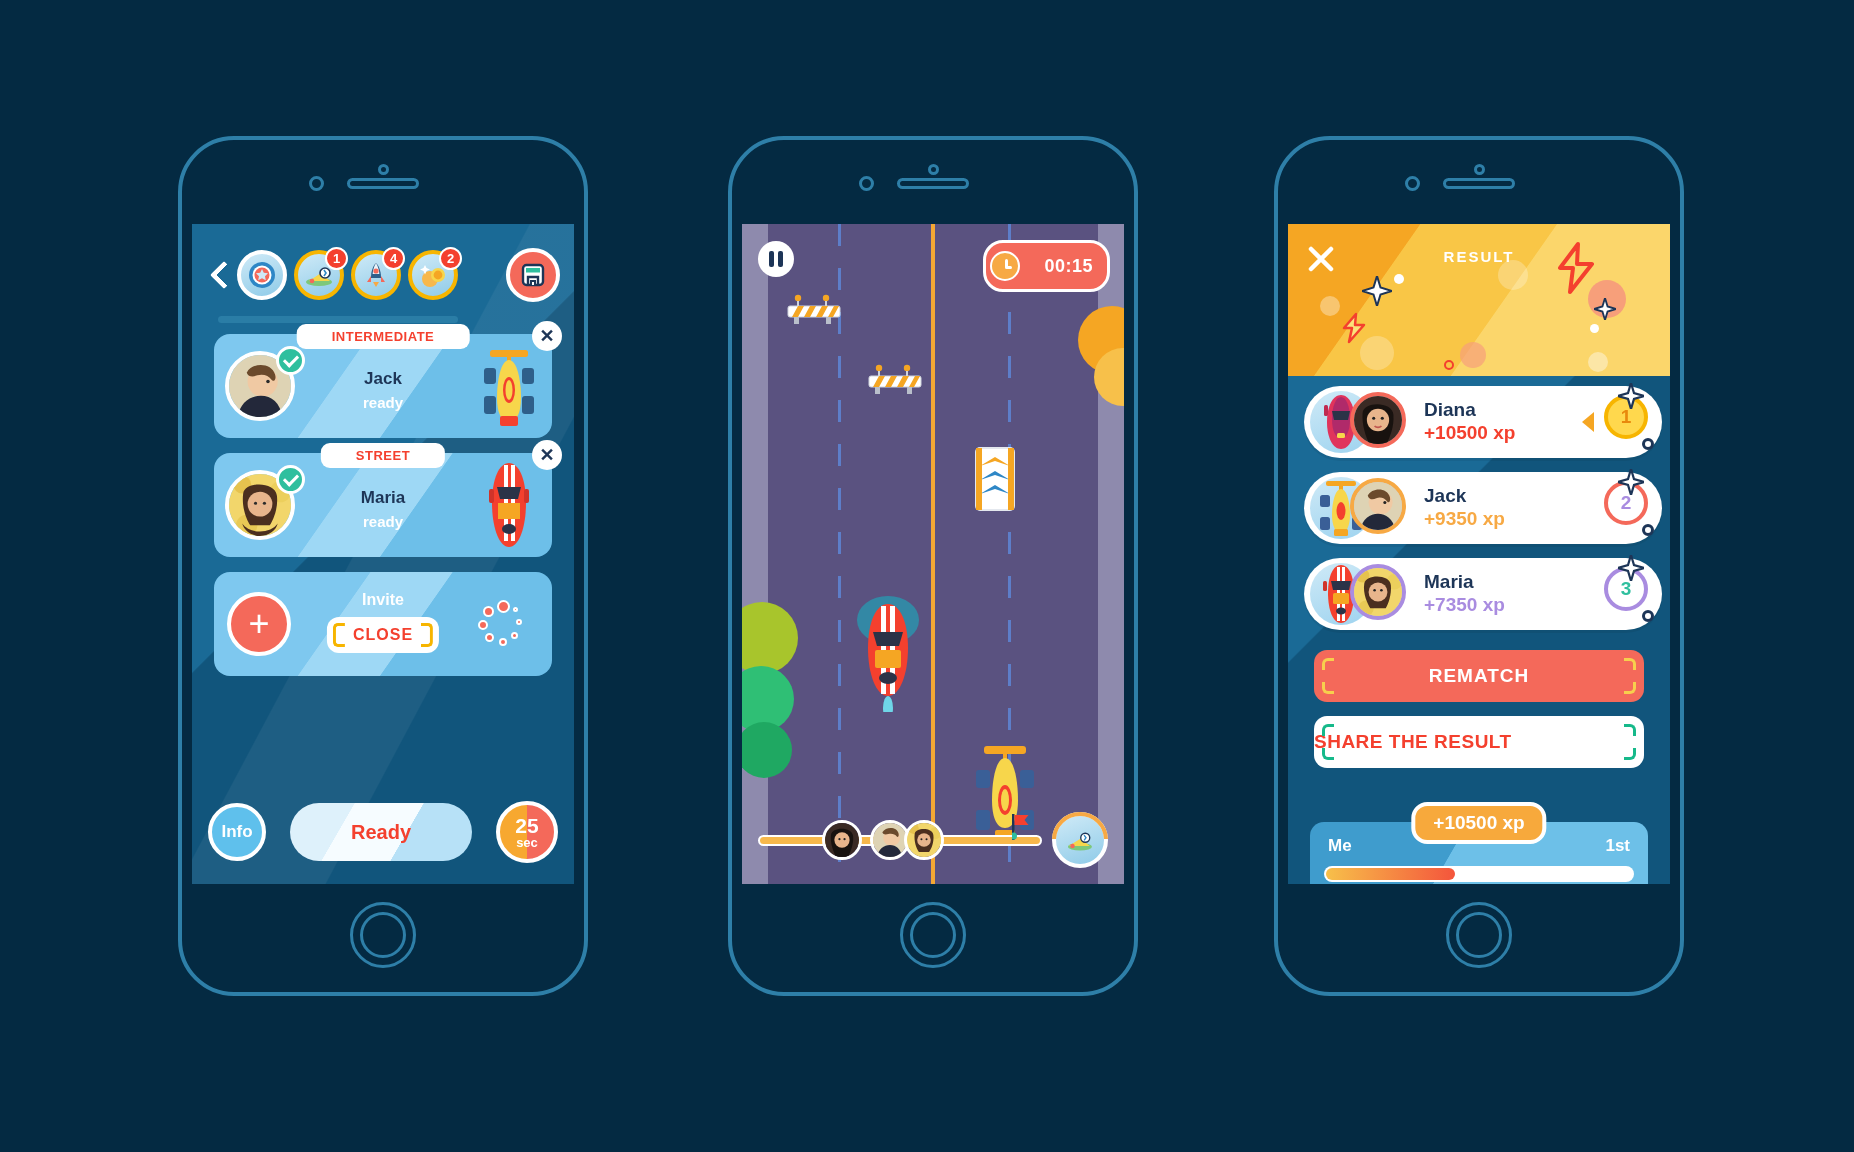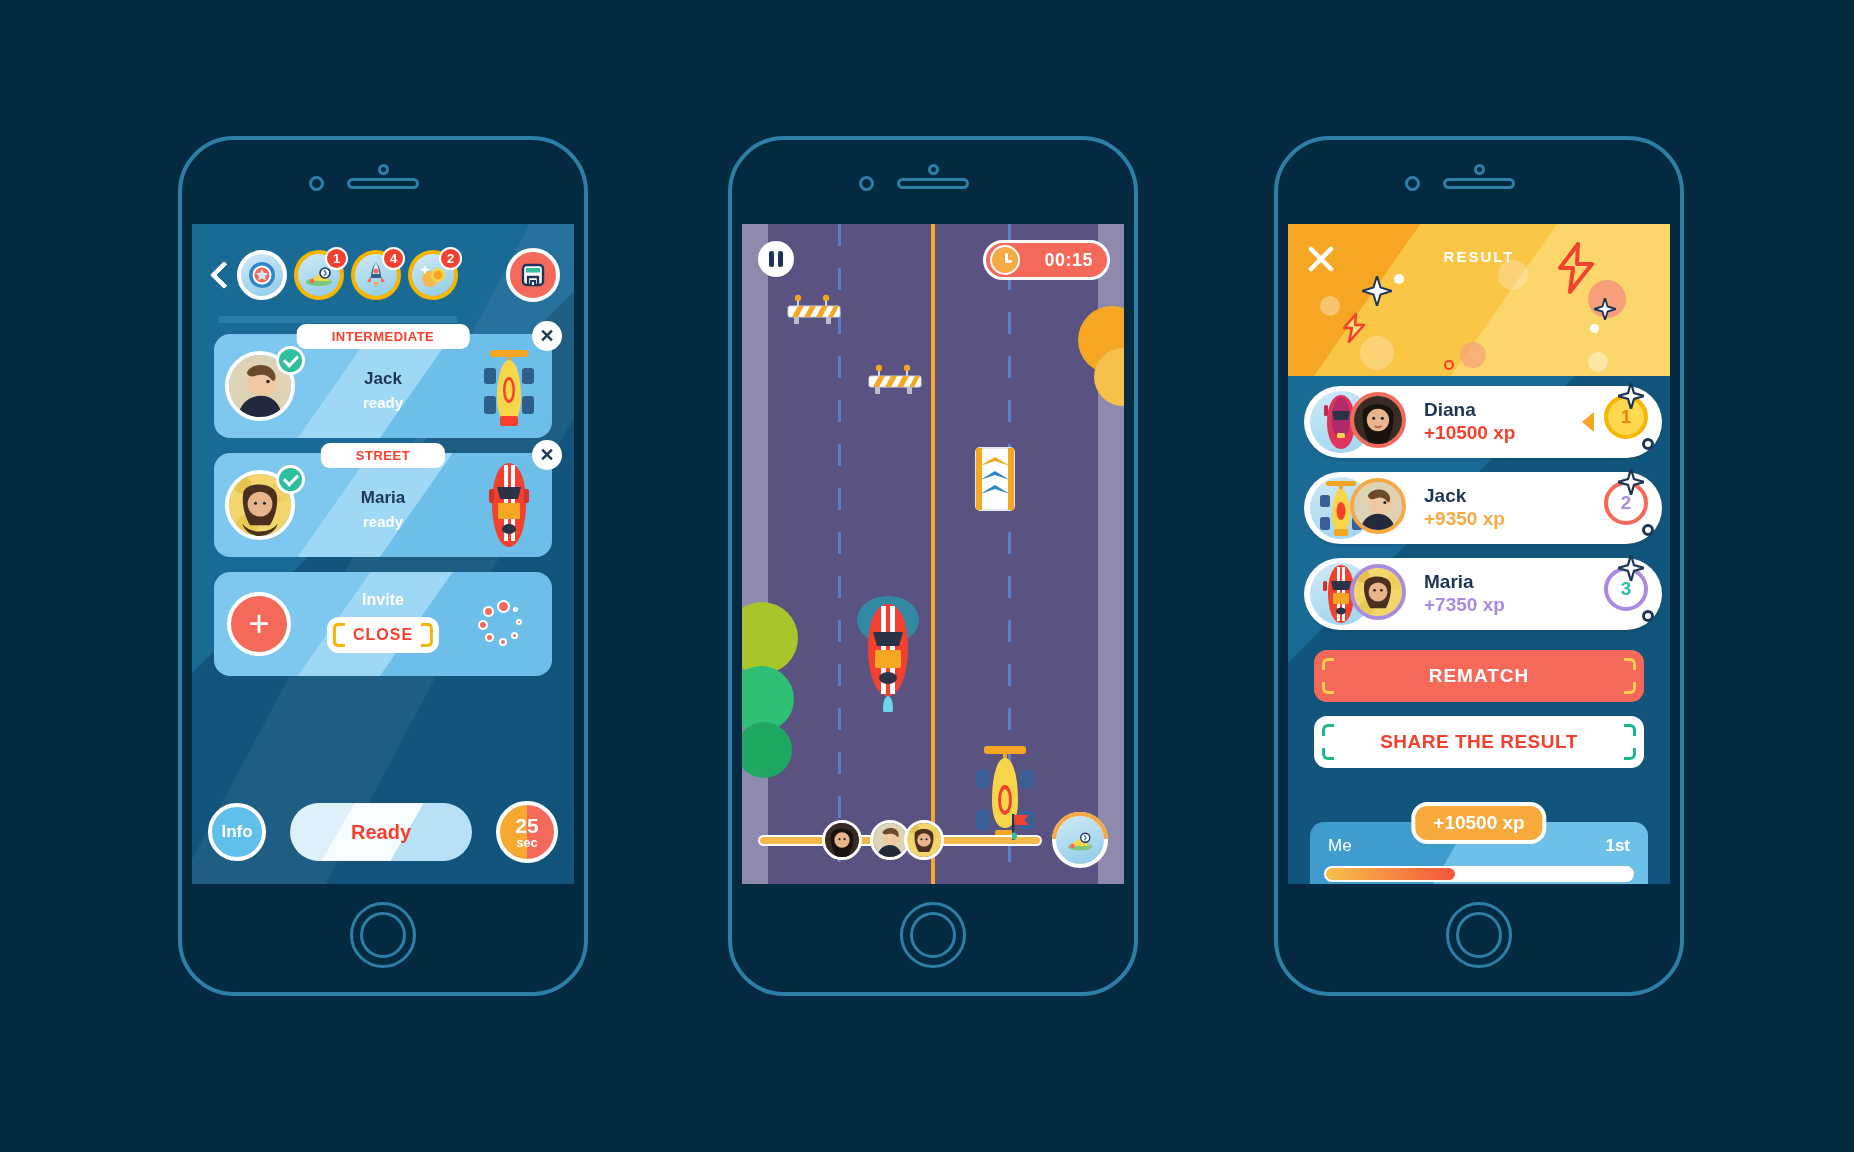--- a/index.html
+++ b/index.html
@@ -134,21 +134,21 @@
   #screen2 { top: 84px; width: 382px; height: 660px; background:#5a5280; }
   .road{position:absolute; inset:0;}
   .verge{position:absolute; top:0; height:100%; width:26px; background:#8e8aad;}
   .verge.l{left:0;} .verge.r{right:0;}
   .center-line{position:absolute; top:0; left:50%; margin-left:-2px; width:4px; height:100%; background:#f4a833;}
   .lane-dash{position:absolute; top:0; width:3px; height:100%;
     background: repeating-linear-gradient(to bottom,#5d7ec9 0 22px, transparent 22px 44px);}
   .pause-btn{position:absolute; left:16px; top:17px; width:36px;height:36px;border-radius:50%;
     background:#fff; display:flex;align-items:center;justify-content:center; gap:4px; z-index:6; cursor:pointer;}
   .pause-btn i{width:5px;height:16px;background:#1d3557;border-radius:2px;display:block;}
-  .timer-pill{position:absolute; right:14px; top:16px; height:40px; border-radius:20px;
+  .timer-pill{position:absolute; right:14px; top:16px; height:52px; border-radius:20px;
     background:#f4695a; border:3px solid #fff; display:flex;align-items:center; gap:24px;
     padding:0 14px 0 4px; z-index:6;margin-left:20px;}
   .timer-pill .clock{width:30px;height:30px;border-radius:50%;background:#f7a944;
     border:2px solid #fff; position:relative;}
   .timer-pill .clock::before{content:"";position:absolute;left:13px;top:6px;width:2.5px;height:9px;background:#fff;border-radius:2px;}
   .timer-pill .clock::after{content:"";position:absolute;left:13px;top:13px;width:7px;height:2.5px;background:#fff;border-radius:2px;}
   .timer-pill .ttxt{color:#fff;font-size:18px;font-weight:bold;letter-spacing:.5px;}
   .barrier{position:absolute; width:62px; height:30px;}
   .tree{position:absolute; border-radius:50%;}
   .raceprog{position:absolute; left:16px; right:16px; bottom:24px; height:40px; z-index:6;}
@@ -199,26 +199,26 @@
   .rrow .star{position:absolute; right:18px; top:-3px; width:26px;height:26px; z-index:2;}
   .rrow .arrow{position:absolute; right:68px; top:26px; width:0;height:0;
     border-top:10px solid transparent;border-bottom:10px solid transparent;border-right:12px solid #f5a623;}
   .rrow .dotpin{position:absolute; right:8px; bottom:8px; width:12px;height:12px;border-radius:50%;
     background:#fff; border:3px solid #1d3557; z-index:3;}
   .rematch{position:absolute; left:26px; right:26px; top:426px; height:52px; border-radius:13px;
     background:#f4695a; display:flex;align-items:center;justify-content:center; color:#fff;
     font-size:19px; font-weight:bold; letter-spacing:1px; z-index:4; cursor:pointer;}
   .rematch .corner{border-color:#f7cf4d;}
   .sharebtn{position:absolute; left:26px; right:26px; top:492px; height:52px; border-radius:13px;
-    background:#fff; display:flex;align-items:center;justify-content:center; color:#f4402e;
+    background:#fff; display:flex;align-items:center;color:#f4402e;
     font-size:19px; font-weight:bold; letter-spacing:.5px; z-index:4; cursor:pointer;}
   .sharebtn .corner{border-color:#16b98a;}
   .mebar{position:absolute; left:22px; right:22px; bottom:-6px; height:68px; border-radius:14px 14px 0 0;
     background: linear-gradient(120deg,#3f9ccd 0%,#3f9ccd 42%,#6dc0e8 42.2%,#6dc0e8 100%); z-index:4;}
-  .mebar .melabel{position:absolute; left:18px; top:14px; color:#fff; font-size:17px; font-weight:normal;}
+  .mebar .melabel{position:absolute; left:18px; top:14px; color:#fff; font-size:17px; font-weight:bold;}
   .mebar .placelabel{position:absolute; right:18px; top:14px; color:#fff; font-size:17px; font-weight:bold;}
   .mebar .track{position:absolute; left:14px; right:14px; top:44px; height:16px; border-radius:8px; background:#fff;}
   .mebar .fill{position:absolute; left:2px; top:2px; height:12px; border-radius:6px;
     background:linear-gradient(90deg,#f7c04a,#f4553c);}
   .xppill{position:absolute; left:50%; transform:translateX(-50%); top:-20px;
     background:#f7a93c; border:4px solid #fff; border-radius:16px; padding:6px 18px;
     color:#fff; font-size:19px; font-weight:bold; z-index:5;}
   svg{display:block;}
 </style>
 </head>

